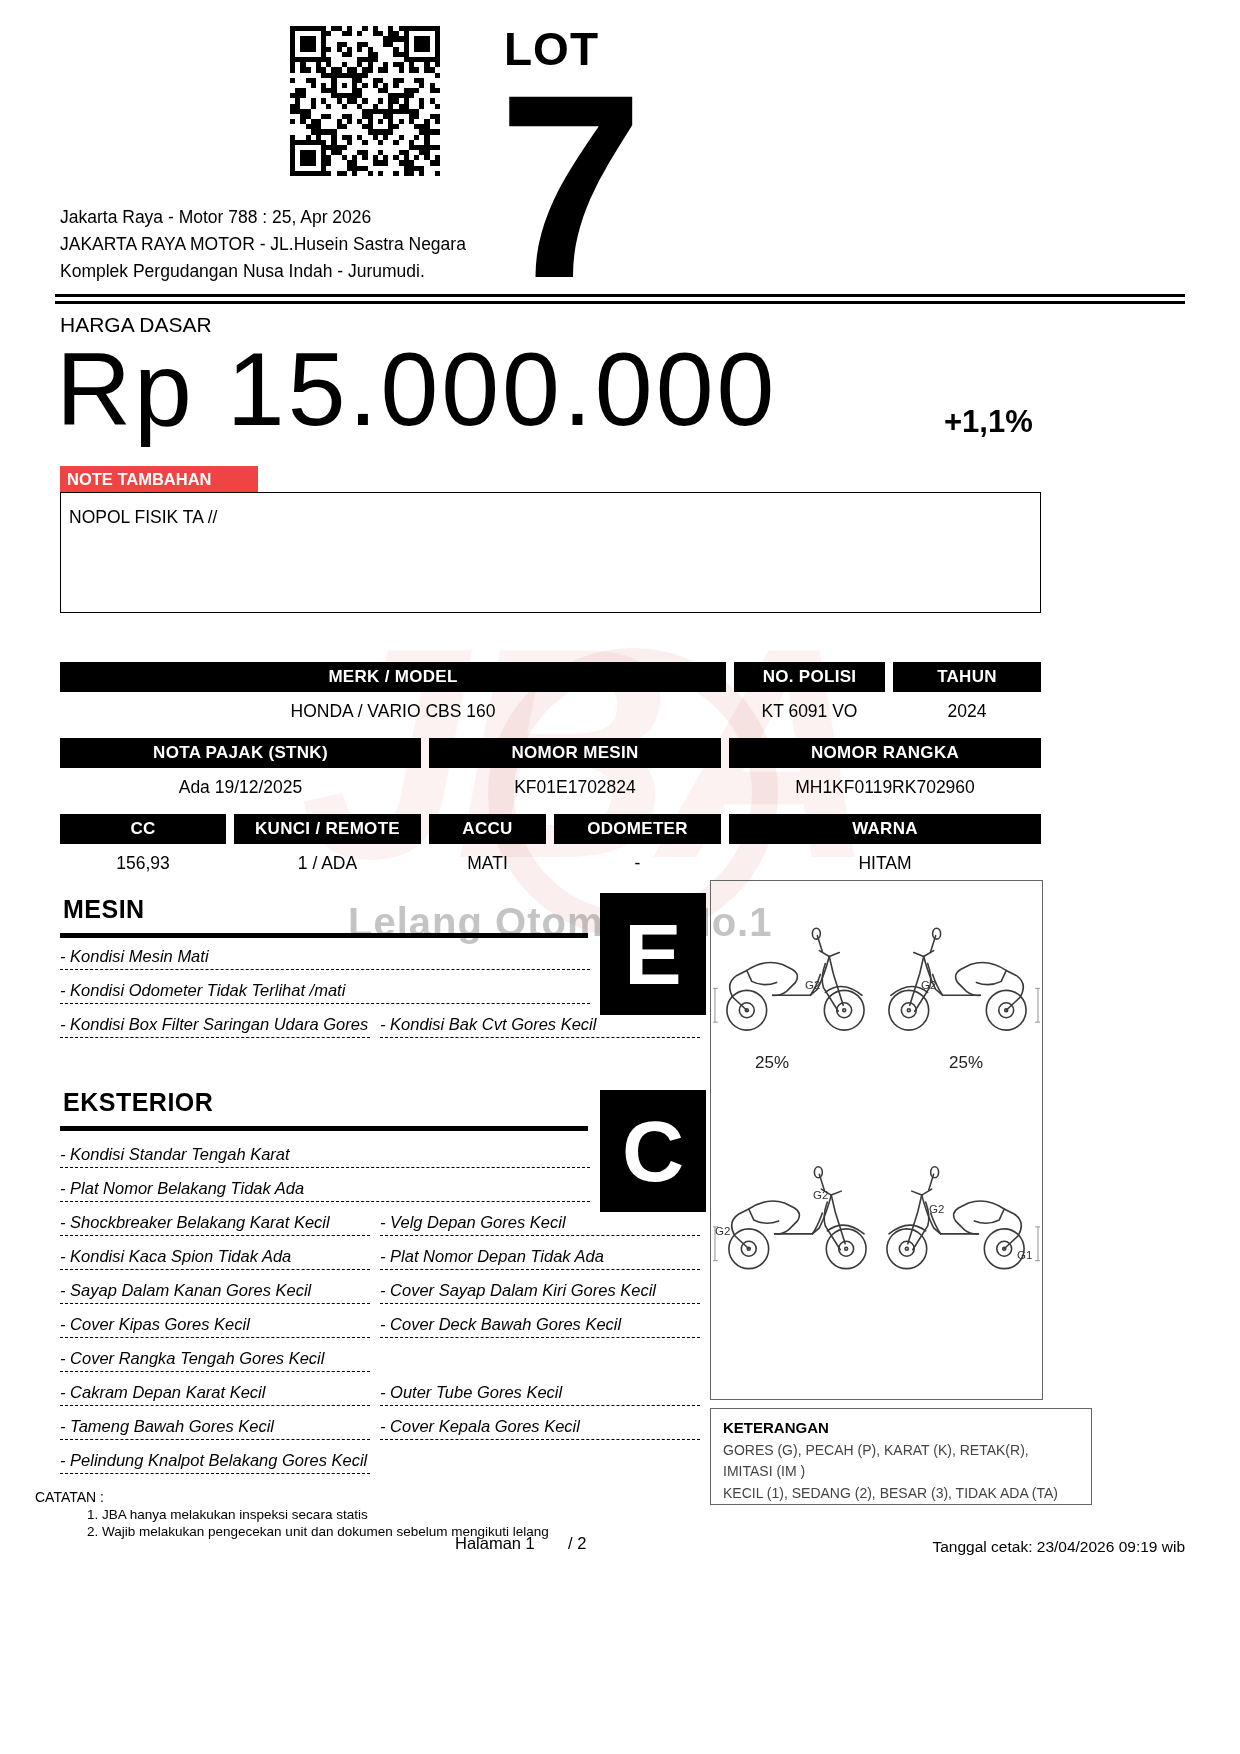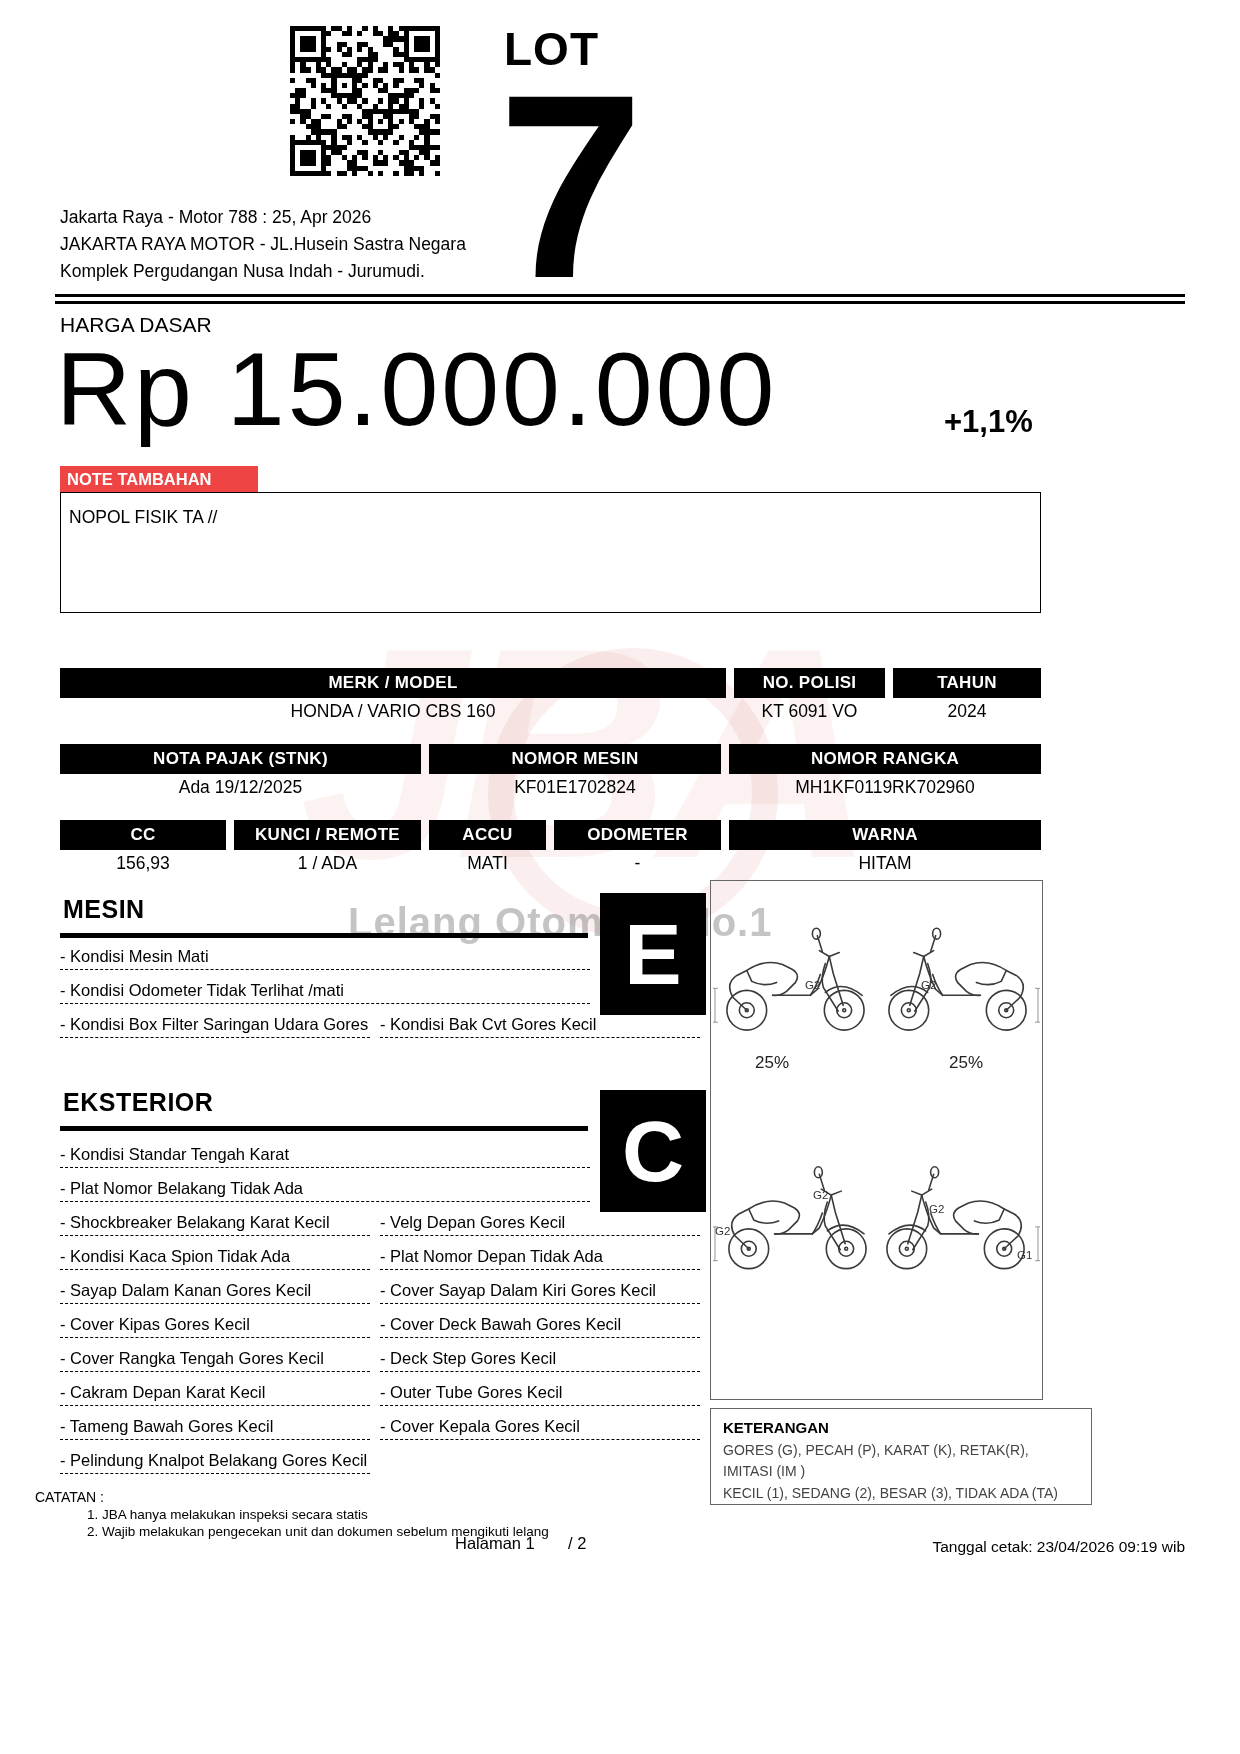--- a/index.html
+++ b/index.html
@@ -22,28 +22,28 @@
   
   .harga-label { position:absolute; left:60px; top:313px; font-size:21px; }
   .price { position:absolute; left:56px; top:330px; font-size:104px; letter-spacing:3px; line-height:1.15; }
   .pct { position:absolute; left:944px; top:404px; font-size:31px; font-weight:bold; }
 
   
   .note-tag { position:absolute; left:60px; top:466px; width:198px; height:26px; background:#ef4444; color:#fff; font-size:16.5px; font-weight:bold; padding:4px 0 0 7px; }
   .note-box { position:absolute; left:60px; top:492px; width:981px; height:121px; border:1.5px solid #000; font-size:17.5px; padding:14px 8px; }
 
   
-  .th { position:absolute; height:30px; background:#000; color:#fff; font-weight:bold; font-size:17px; display:flex; align-items:center; justify-content:center; letter-spacing:0.3px;margin-top:6px; }
+  .th { position:absolute; height:30px; background:#000; color:#fff; font-weight:bold; font-size:17px; display:flex; align-items:center; justify-content:center; letter-spacing:0.3px; }
   .td { position:absolute; height:38px; font-size:17.5px; display:flex; align-items:center; justify-content:center; }
 
   
   .sec-title { position:absolute; font-size:25px; font-weight:bold; letter-spacing:0.5px; }
   .sec-rule { position:absolute; width:528px; border-top:5px solid #000; }
   .grade { position:absolute; width:106px; height:122px; background:#000; color:#fff; display:flex; align-items:center; justify-content:center; font-size:86px; font-weight:bold; }
-  .item { position:absolute; height:30px; border-bottom:1.5px dashed #000; font-size:16.5px; padding-top:7px; white-space:nowrap; overflow:hidden; }
+  .item { position:absolute; height:30px; border-bottom:1.5px dashed #000; font-size:16.5px; padding-top:7px; white-space:nowrap; overflow:hidden;font-style:italic; }
   .w-full { left:60px; width:530px; }
   .w-left { left:60px; width:310px; }
   .w-right { left:380px; width:320px; }
 
   
   .diagram-box { position:absolute; left:710px; top:880px; width:333px; height:520px; border:1.5px solid #666; }
   .diagram-box svg { position:absolute; inset:0; }
   .pct-small { position:absolute; font-size:17px; color:#222; }
   .marker { position:absolute; font-size:11.5px; color:#333; }
 
@@ -132,21 +132,20 @@
   <div class="item w-full" style="top:1172px">- Plat Nomor Belakang Tidak Ada</div>
   <div class="item w-left" style="top:1206px">- Shockbreaker Belakang Karat Kecil</div>
   <div class="item w-right" style="top:1206px">- Velg Depan Gores Kecil</div>
   <div class="item w-left" style="top:1240px">- Kondisi Kaca Spion Tidak Ada</div>
   <div class="item w-right" style="top:1240px">- Plat Nomor Depan Tidak Ada</div>
   <div class="item w-left" style="top:1274px">- Sayap Dalam Kanan Gores Kecil</div>
   <div class="item w-right" style="top:1274px">- Cover Sayap Dalam Kiri Gores Kecil</div>
   <div class="item w-left" style="top:1308px">- Cover Kipas Gores Kecil</div>
   <div class="item w-right" style="top:1308px">- Cover Deck Bawah Gores Kecil</div>
   <div class="item w-left" style="top:1342px">- Cover Rangka Tengah Gores Kecil</div>
-  <div class="item w-right" style="top:1342px">- Deck Step Gores Kecil</div>
   <div class="item w-left" style="top:1376px">- Cakram Depan Karat Kecil</div>
   <div class="item w-right" style="top:1376px">- Outer Tube Gores Kecil</div>
   <div class="item w-left" style="top:1410px">- Tameng Bawah Gores Kecil</div>
   <div class="item w-right" style="top:1410px">- Cover Kepala Gores Kecil</div>
   <div class="item w-left" style="top:1444px">- Pelindung Knalpot Belakang Gores Kecil</div>
 
   <div class="diagram-box">
     <svg viewBox="0 0 333 518">
       <defs>
         <g id="scooter" fill="none" stroke="#3a3a3a" stroke-width="1.6" stroke-linecap="round">

